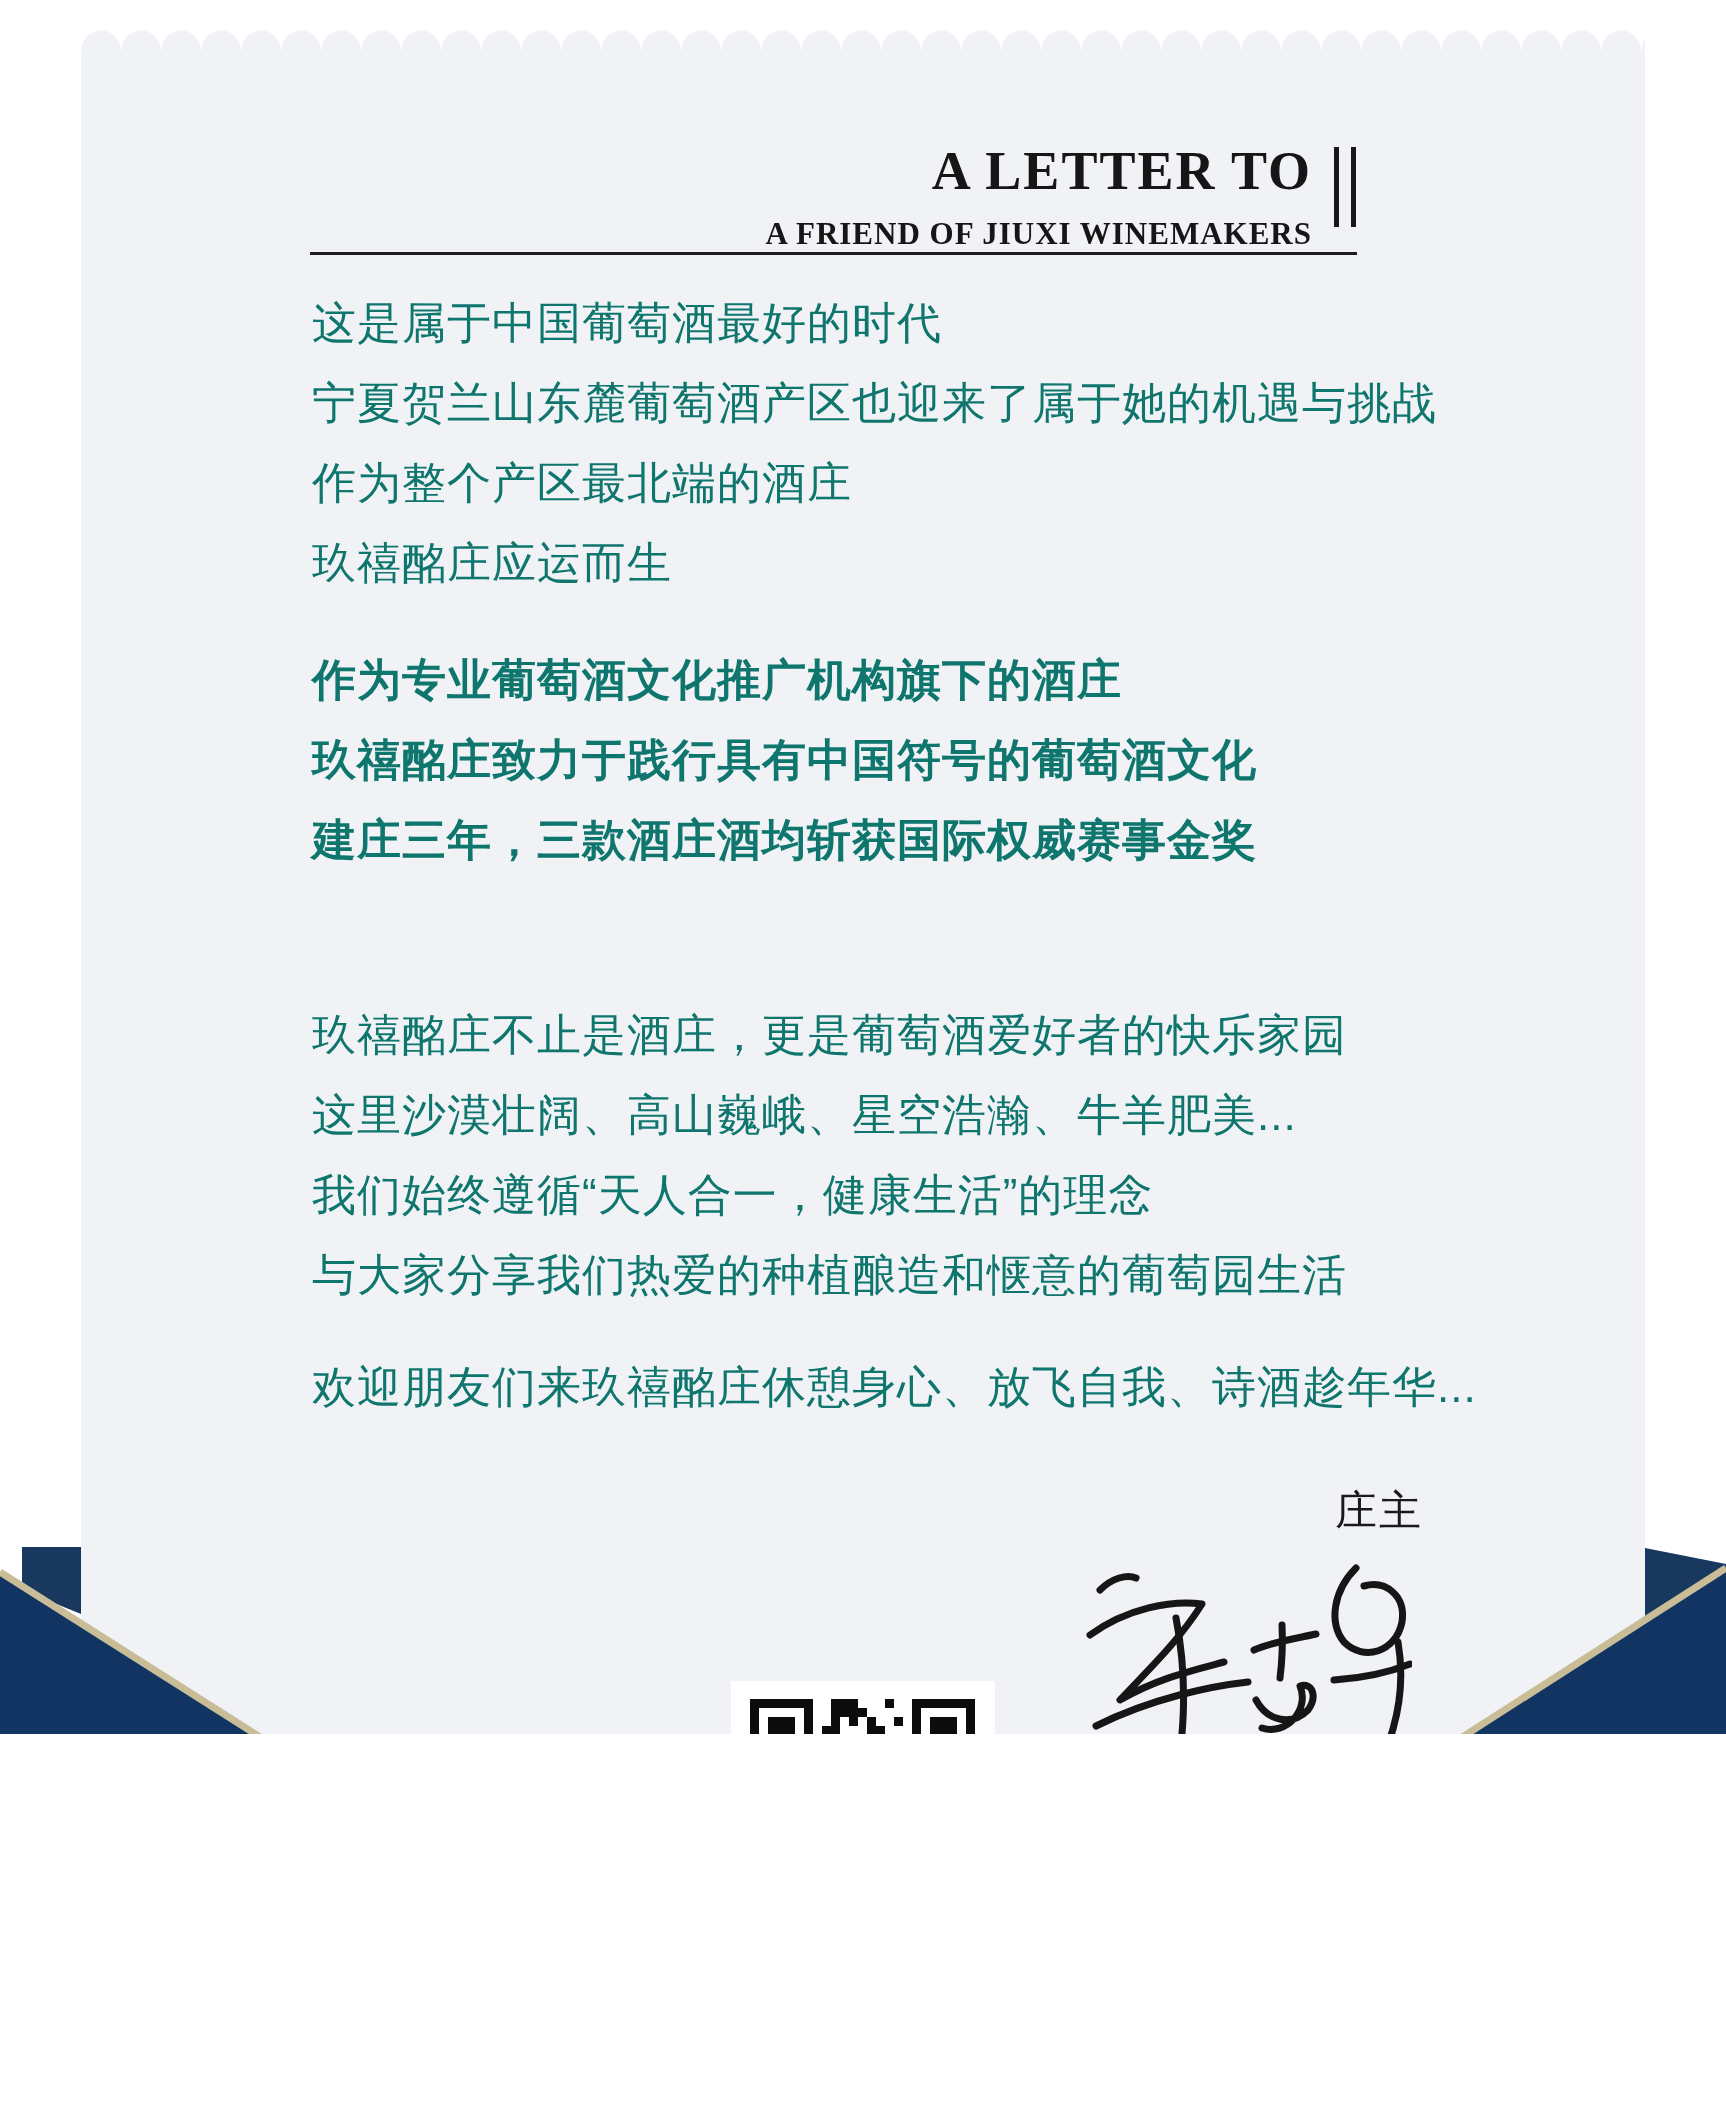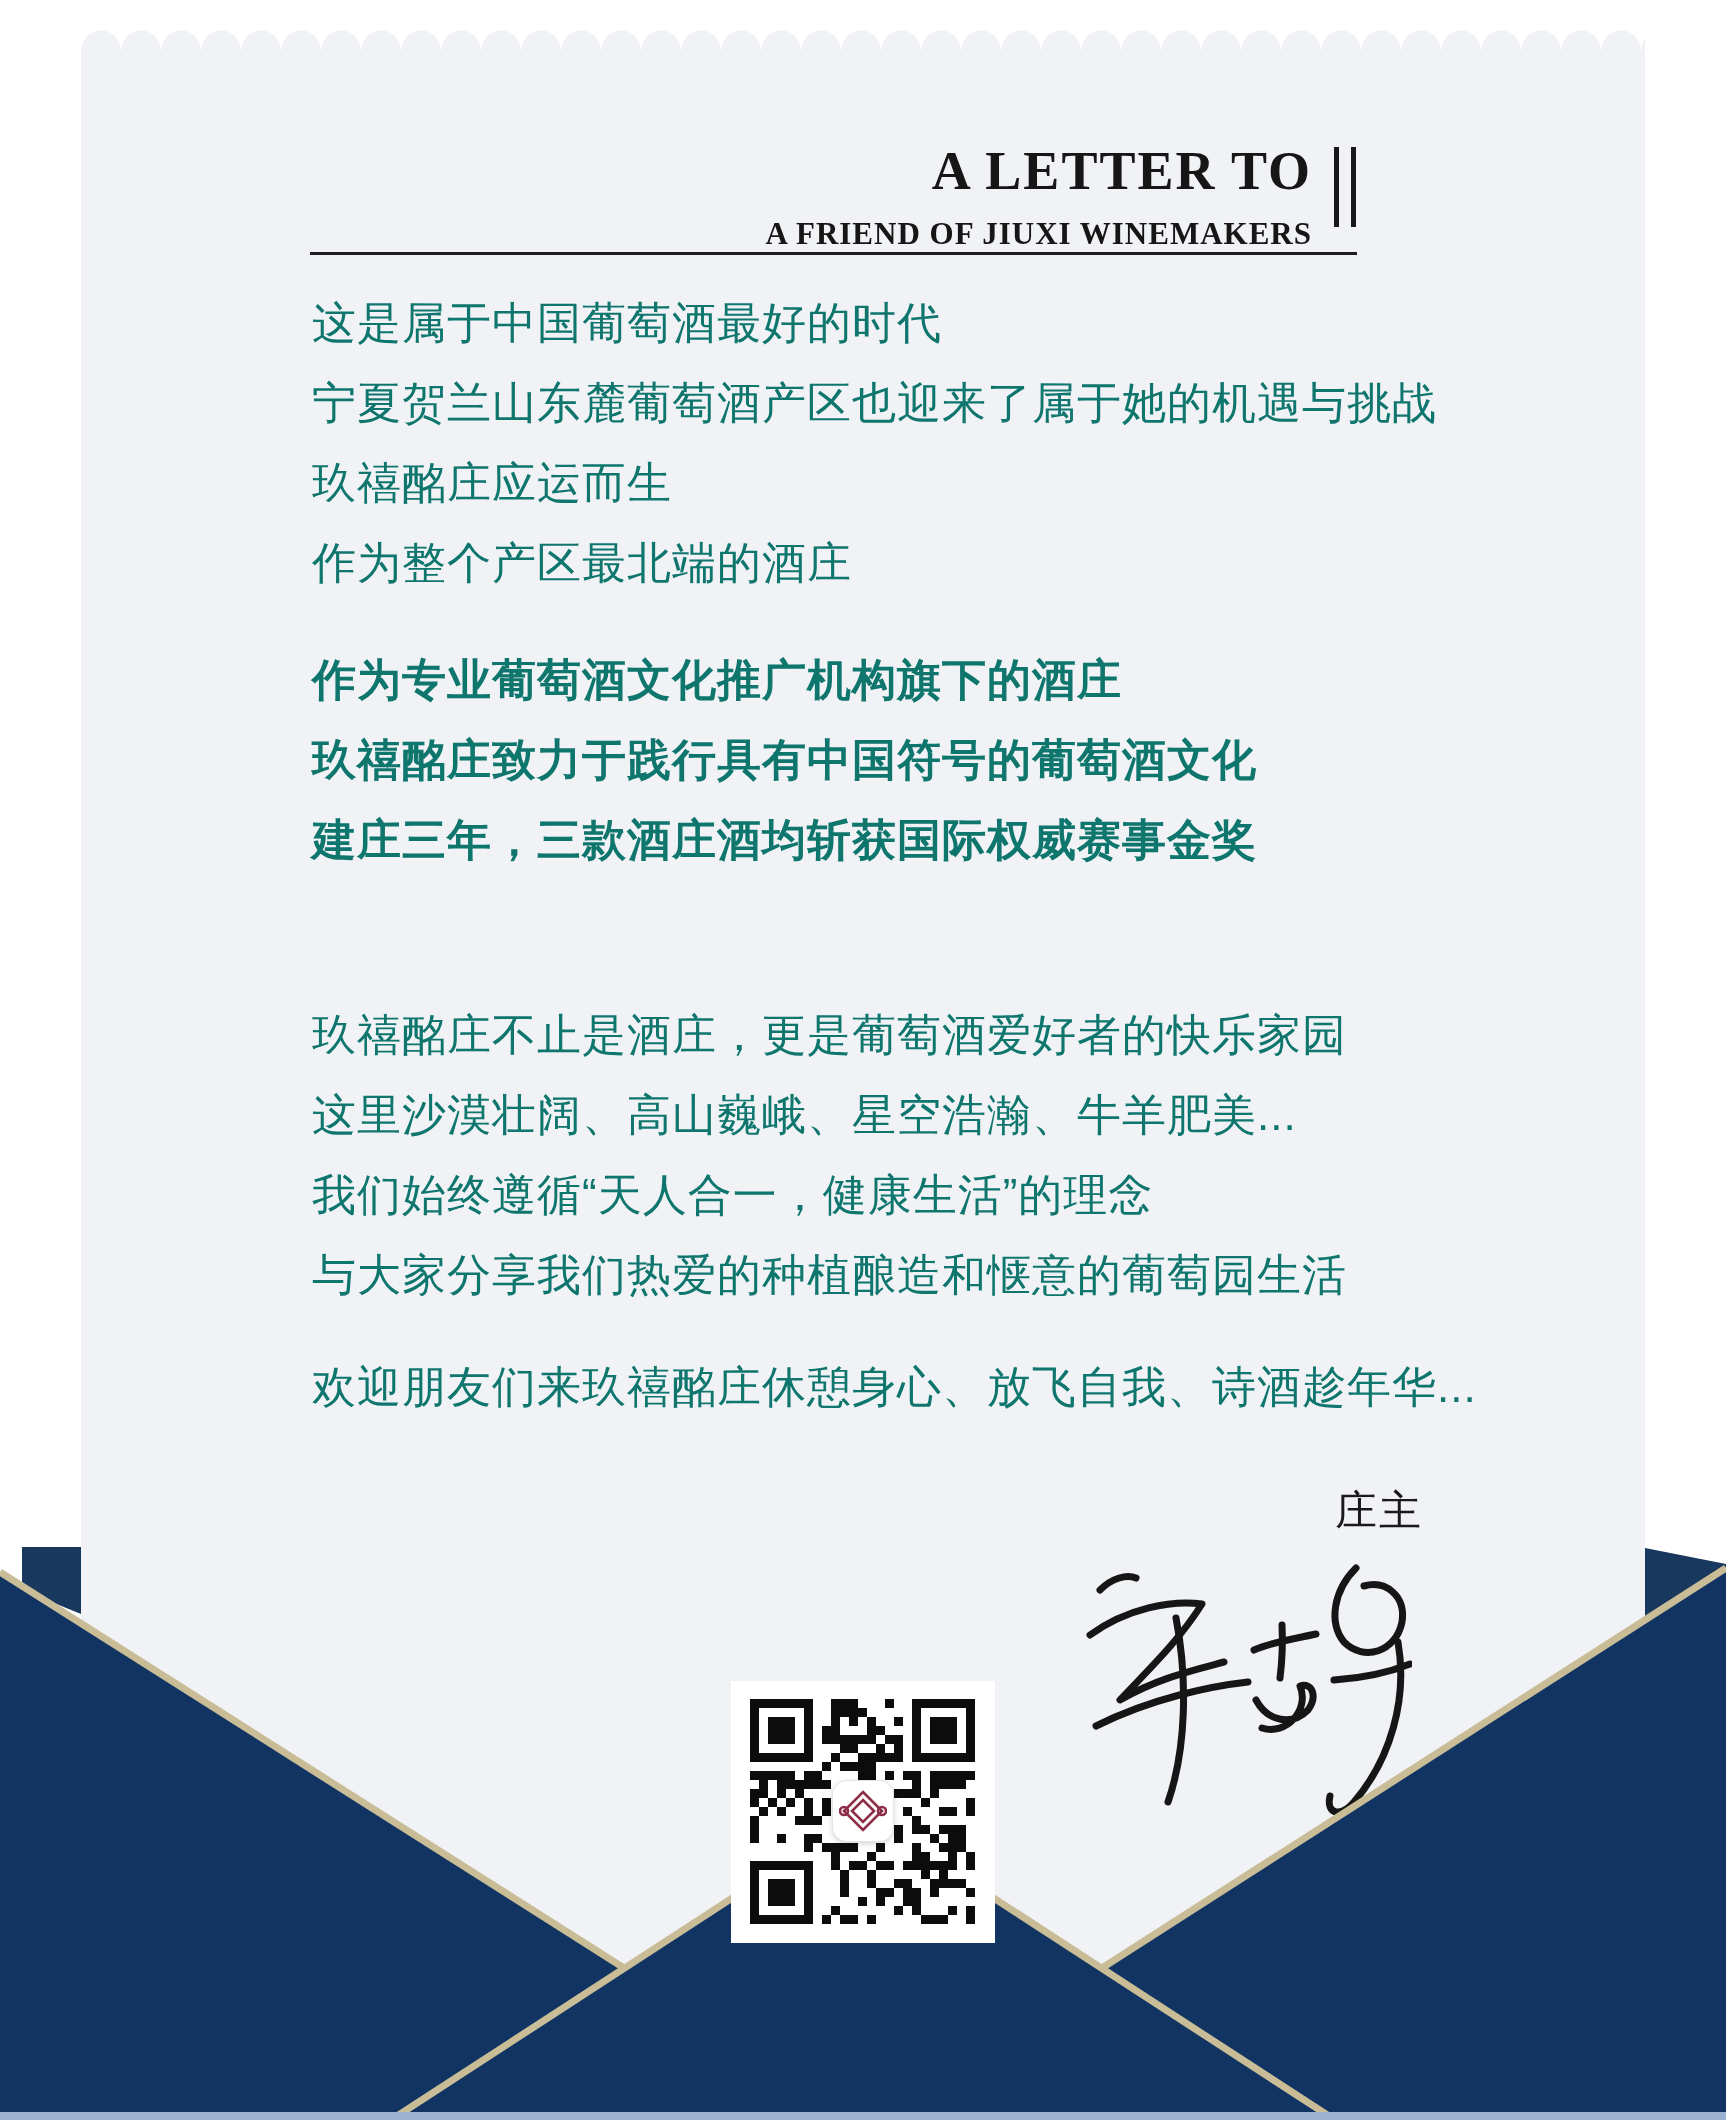--- a/index.html
+++ b/index.html
@@ -6,21 +6,21 @@
     --navy:#113462;
     --navy-dark:#18395d;
     --tan:#c9bd98;
     --paper:#f1f2f6;
     --ink:#1a1a1a;
     --strip:#9cb2d1;
     --logo-red:#8e2d47;
   }
   html,body{margin:0;padding:0;background:#ffffff;}
   .stage{
-    position:relative;width:1726px;height:2120px;overflow:hidden;background:#ffffff;
+    position:relative;width:1726px;height:1734px;overflow:hidden;background:#ffffff;
     font-family:"Liberation Sans",sans-serif;
   }
   
   .paper{position:absolute;left:81px;top:50px;width:1564px;height:2070px;background:var(--paper);z-index:1;}
   .paper-scallop{
     position:absolute;left:81px;top:30px;width:1564px;height:20px;z-index:1;
     background-image:radial-gradient(20px 20px at 20px 20px, var(--paper) 0 19px, rgba(0,0,0,0) 20px);
     background-size:40px 20px;background-repeat:repeat-x;
   }
   
@@ -68,22 +68,22 @@
   <div class="header">
     <div class="title">A LETTER TO</div>
     <div class="subtitle">A FRIEND OF JIUXI WINEMAKERS</div>
   </div>
   <div class="double-bar"></div>
   <div class="rule"></div>
 
   <div class="para para-1">
     <div>这是属于中国葡萄酒最好的时代</div>
     <div>宁夏贺兰山东麓葡萄酒产区也迎来了属于她的机遇与挑战</div>
+    <div>作为整个产区最北端的酒庄</div>
     <div>玖禧酩庄应运而生</div>
-    <div>作为整个产区最北端的酒庄</div>
   </div>
   <div class="para para-2">
     <div>作为专业葡萄酒文化推广机构旗下的酒庄</div>
     <div>玖禧酩庄致力于践行具有中国符号的葡萄酒文化</div>
     <div>建庄三年，三款酒庄酒均斩获国际权威赛事金奖</div>
   </div>
   <div class="para para-3">
     <div>玖禧酩庄不止是酒庄，更是葡萄酒爱好者的快乐家园</div>
     <div>这里沙漠壮阔、高山巍峨、星空浩瀚、牛羊肥美...</div>
     <div>我们始终遵循“天人合一，健康生活”的理念</div>

